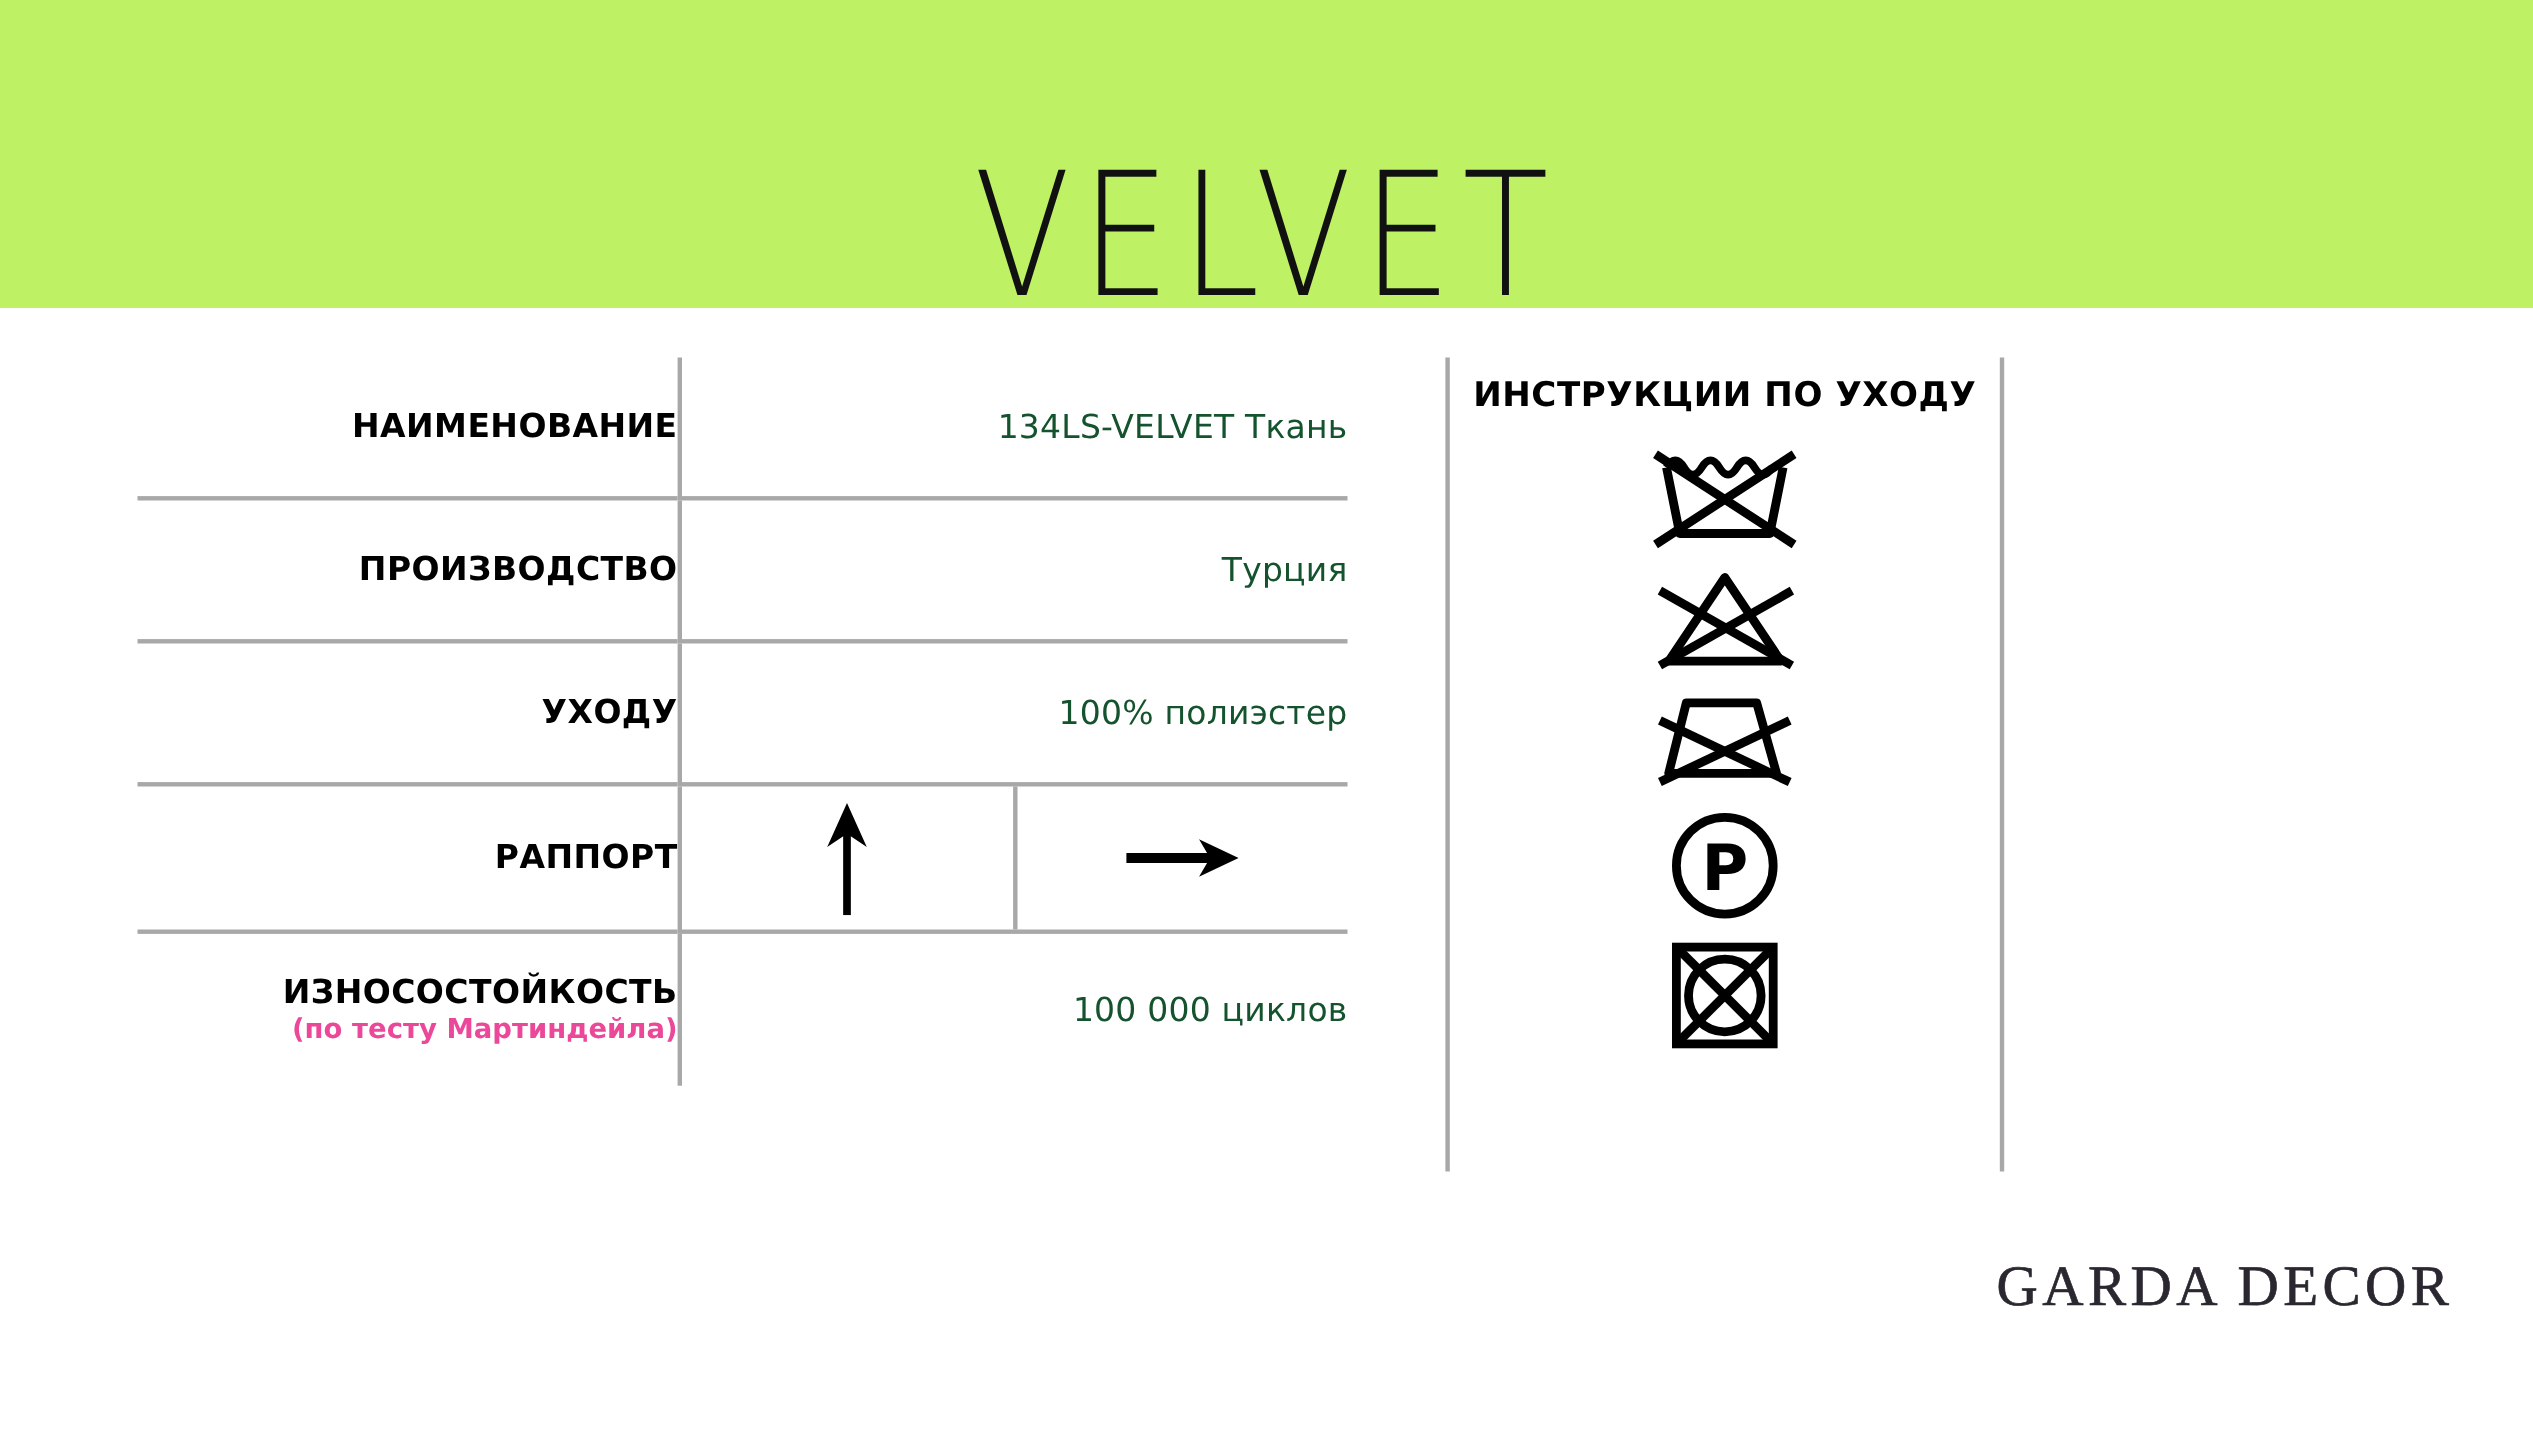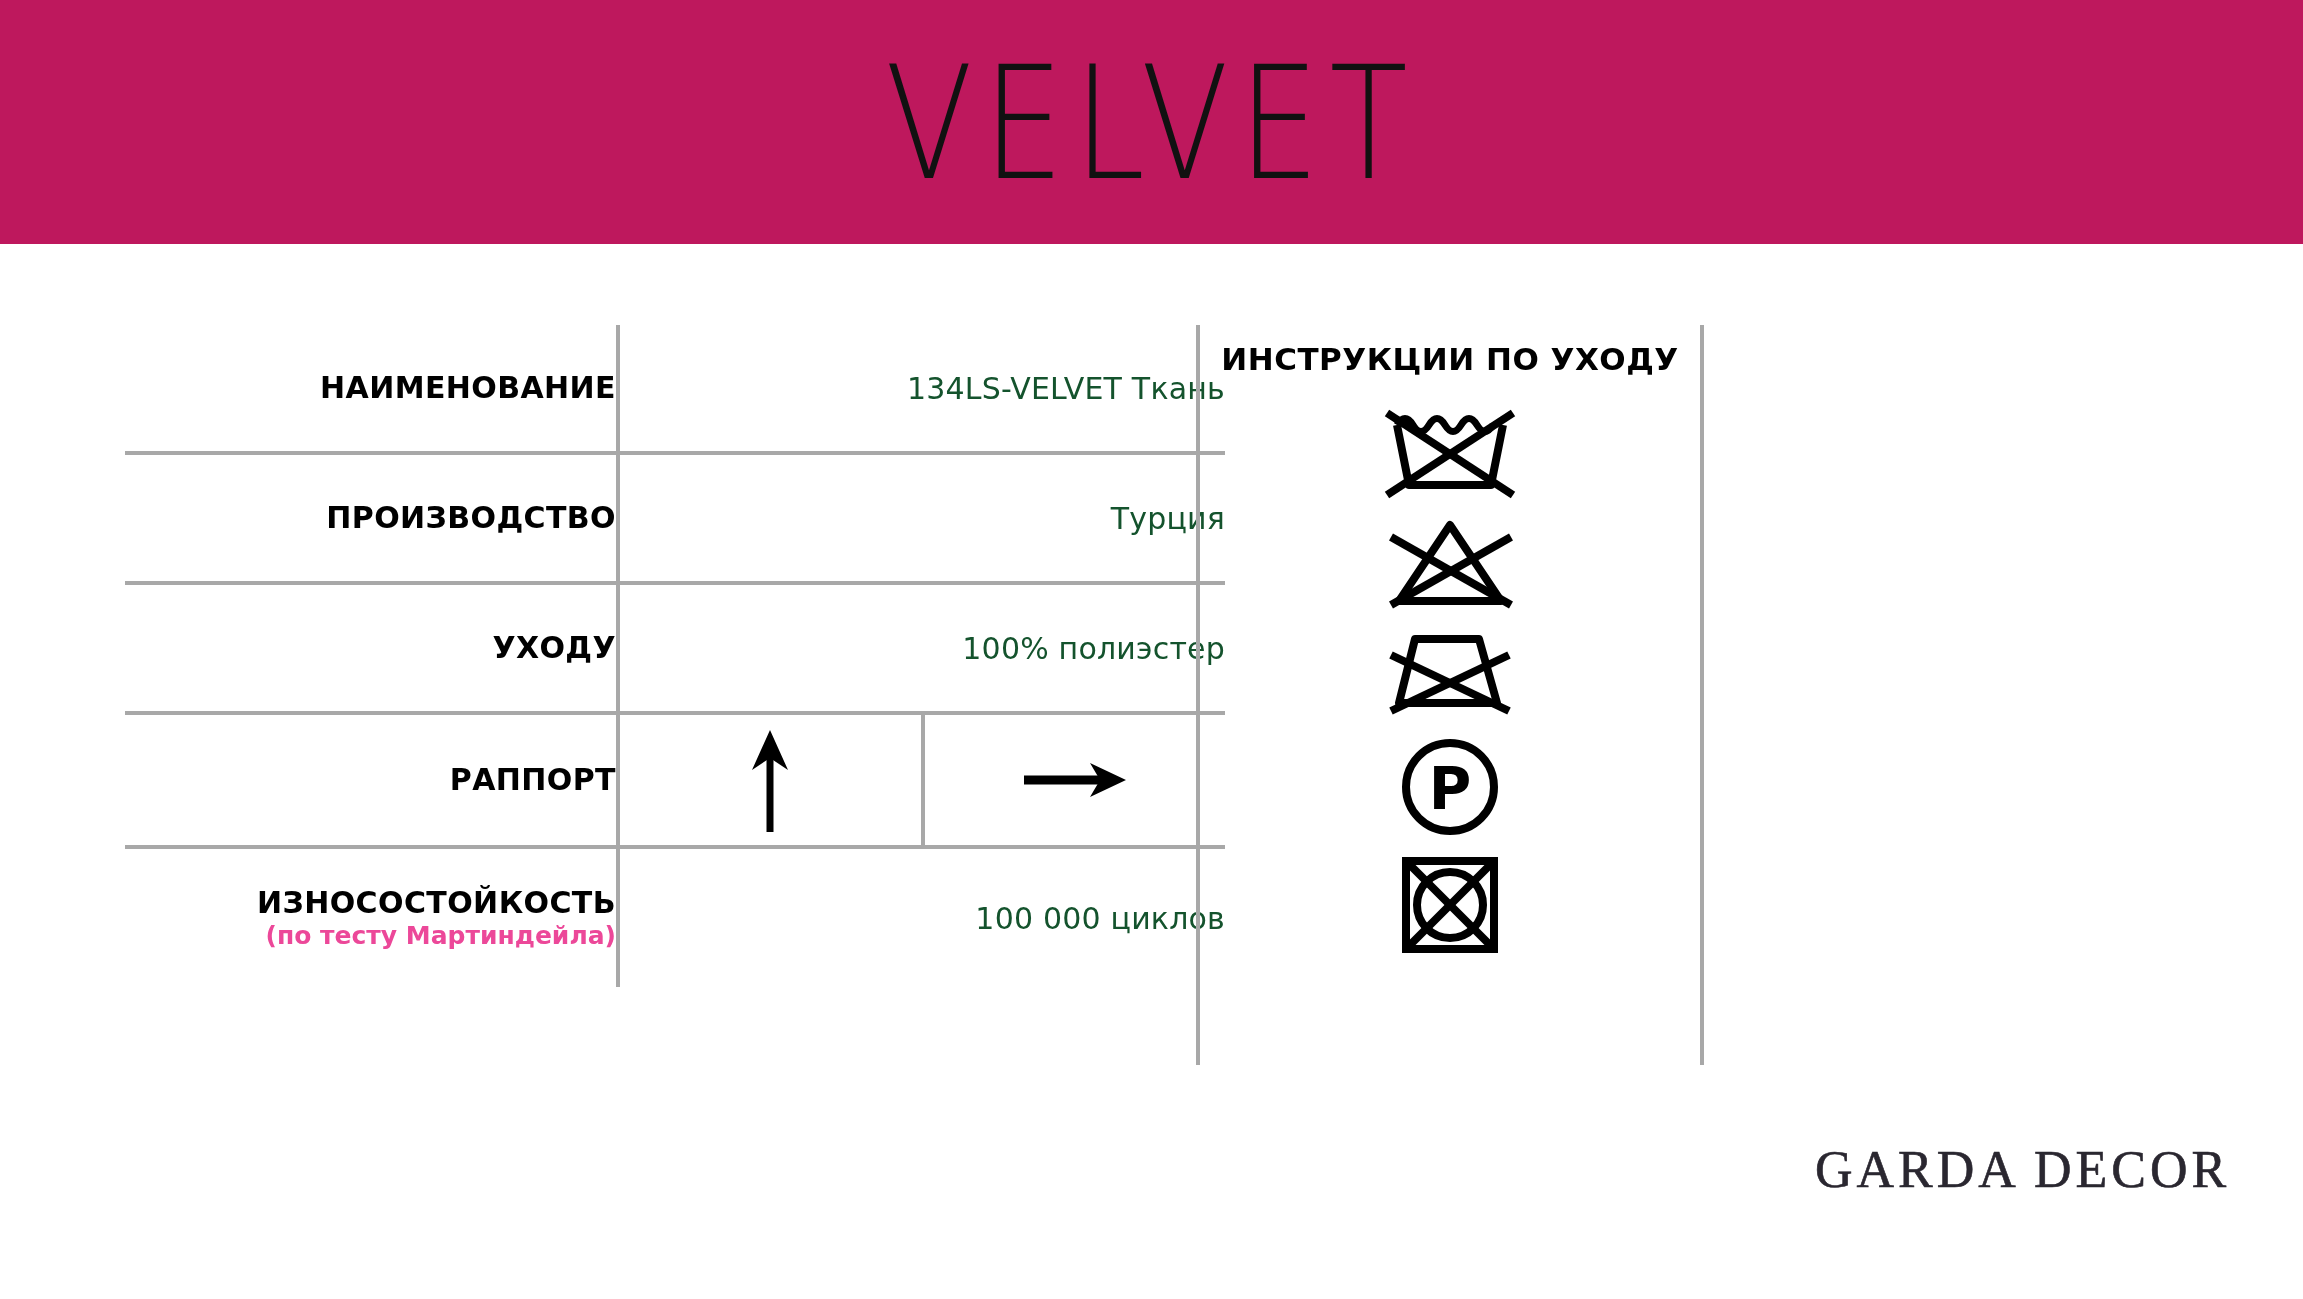--- a/index.html
+++ b/index.html
@@ -15,24 +15,24 @@
     overflow: hidden;
     position: relative;
   }
 
   
   .header-band {
     position: absolute;
     left: 0;
     top: 0;
     width: 2303px;
-    height: 244px;
-    background: #be185d;
-    display: flex;
-    align-items: center;
+    height: 280px;
+    background: #bef264;
+    display: flex;
+    align-items: flex-end;
     justify-content: center;
   }
   .header-title {
     font-family: "DejaVu Sans", sans-serif;
     font-weight: 300;
     font-size: 128px;
     letter-spacing: 10px;
     color: #111111;
     line-height: 1;
     transform: scaleY(1.22);
@@ -117,21 +117,21 @@
     justify-content: center;
   }
   .rapport-cell + .rapport-cell {
     border-left: 4px solid #A8A8A8;
   }
   .col-value-flush { padding-left: 0 !important; }
 
   
   .care-col {
     position: absolute;
-    left: 1196px;
+    left: 1314px;
     top: 45px;
     width: 500px;
     height: 740px;
     border-left: 4px solid #A8A8A8;
     border-right: 4px solid #A8A8A8;
     display: flex;
     flex-direction: column;
     align-items: center;
   }
   .care-title {

